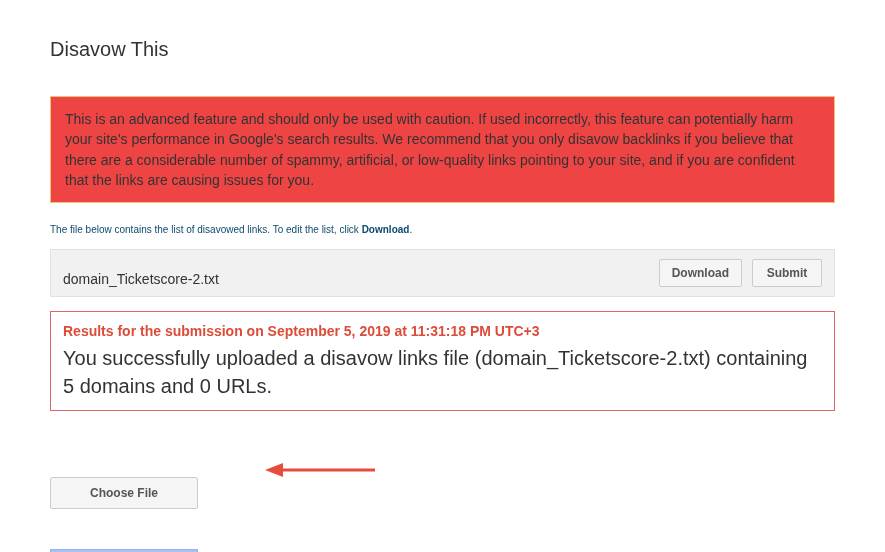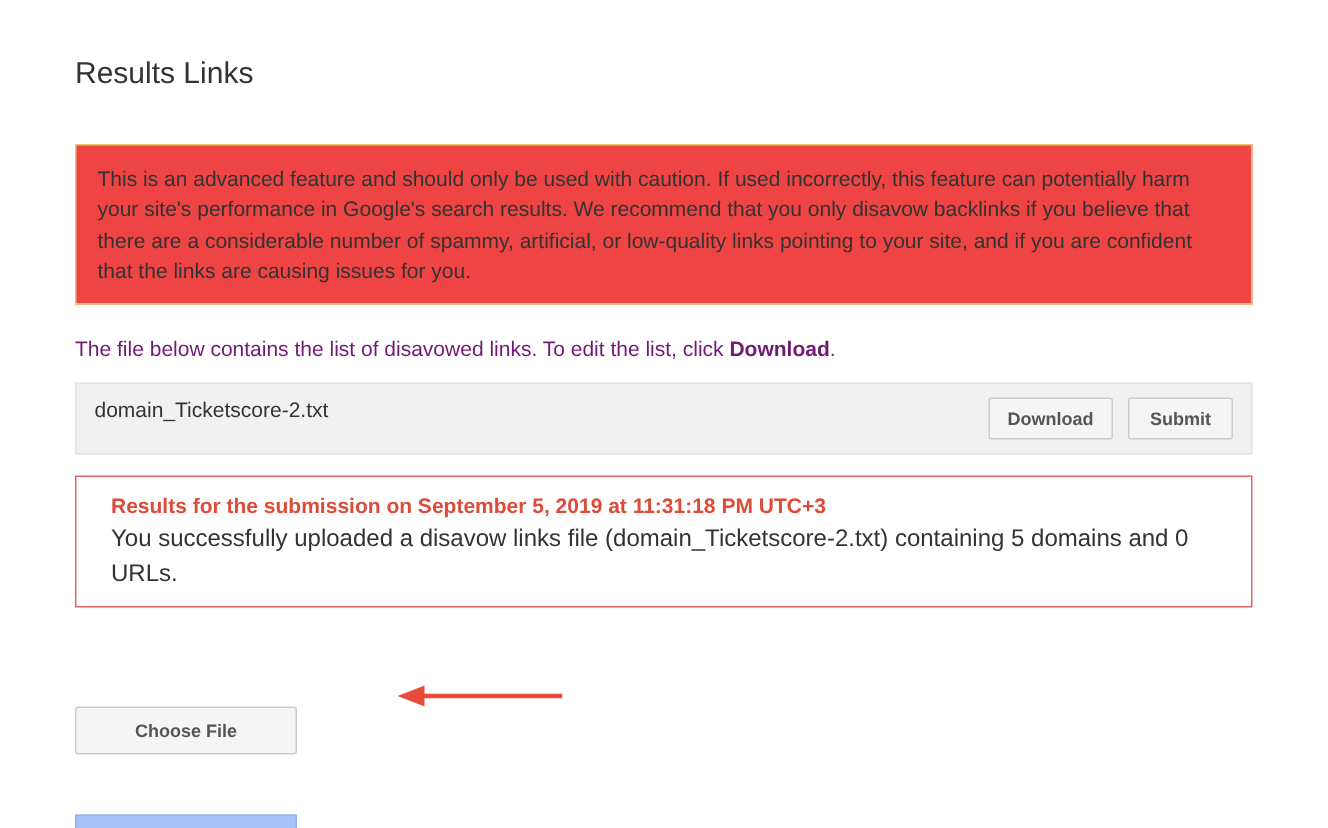--- a/index.html
+++ b/index.html
@@ -22,32 +22,32 @@
     .warning-box {
       background: #ef4444;
       border: 1px solid #f0c36d;
       padding: 12px 14px;
       font-size: 14px;
       line-height: 1.45;
       color: #333;
       margin-bottom: 20px;
     }
     .instruction {
-      font-size: 14px;
+      font-size: 10px;
       line-height: 1.4;
-      color: #701a75;
+      color: #0c4a6e;
       margin-bottom: 12px;
     }
     .instruction b { font-weight: 700; }
     .file-row {
       background: #f1f1f1;
       border: 1px solid #e2e2e2;
       padding: 9px 12px;
       display: flex;
-      align-items: flex-start;
+      align-items: flex-end;
       justify-content: space-between;
       margin-bottom: 14px;
     }
     .file-name {
       font-size: 14px;
       color: #333;
     }
     .file-actions { display: flex; gap: 10px; }
     .btn {
       background: #f5f5f5;
@@ -65,32 +65,32 @@
     .btn-wide { min-width: 148px; padding: 8px 12px; margin-top: 46px; }
     .btn-primary {
       background: #a6c2f7;
       border: 1px solid #94b3eb;
       color: #fff;
       min-width: 148px;
       padding: 8px 12px;
     }
     .result-box {
       border: 1px solid #e06666;
-      padding: 10px 23px;
+      padding: 10px 12px;
       margin-bottom: 20px;
     }
     .result-heading {
       color: #dd4b39;
       font-weight: 700;
       font-size: 14px;
       line-height: 1.4;
       margin-bottom: 2px;
     }
     .result-body {
-      font-size: 16px;
+      font-size: 20px;
       line-height: 1.4;
       color: #333;
     }
     .choose-row {
       display: flex;
       align-items: center;
       margin-bottom: 40px;
       position: relative;
     }
     .action-row {
@@ -112,21 +112,21 @@
     }
     .arrow-submit {
       left: -38px;
       top: 50%;
       transform: translateY(-50%);
     }
   </style>
 </head>
 <body>
 
-<h1 class="page-title">Results Links</h1>
+<h1 class="page-title">Disavow This</h1>
 
 <div class="warning-box">This is an advanced feature and should only be used with caution. If used incorrectly, this feature can potentially harm your site's performance in Google's search results. We recommend that you only disavow backlinks if you believe that there are a considerable number of spammy, artificial, or low-quality links pointing to your site, and if you are confident that the links are causing issues for you.</div>
 
 <p class="instruction">
   <span>The file below contains the list of disavowed links. To edit the list, click </span><b>Download</b><span>.</span>
 </p>
 
 <div class="file-row">
   <span class="file-name">domain_Ticketscore-2.txt</span>
   <div class="file-actions">

